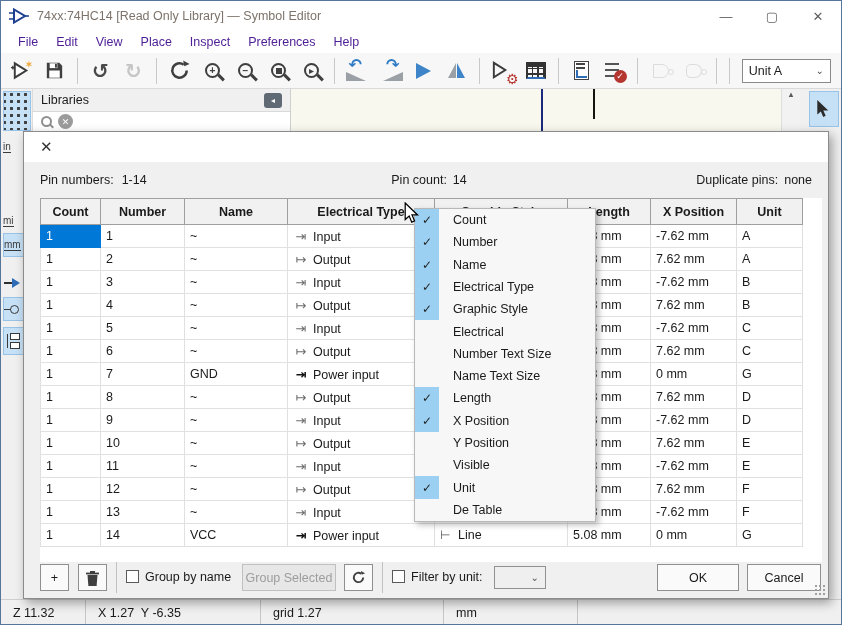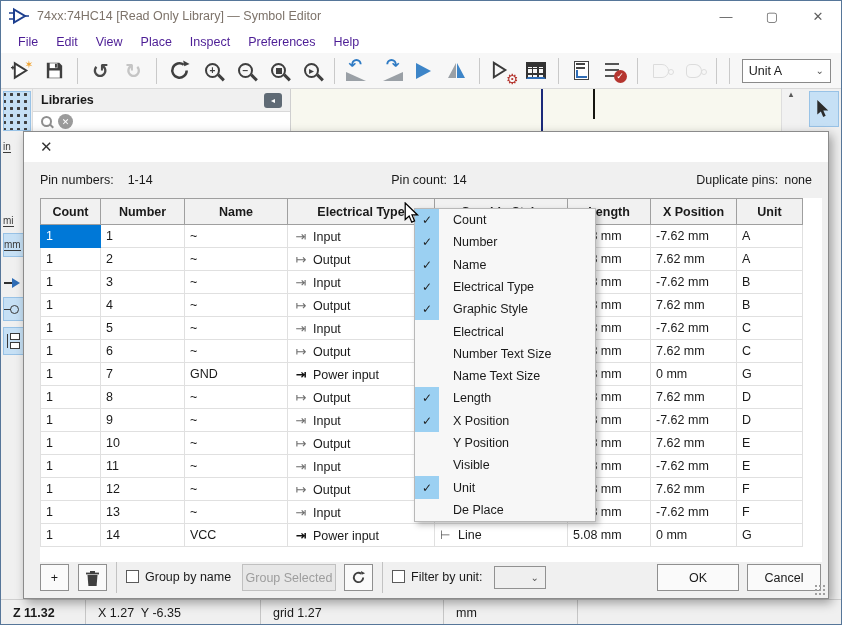--- a/index.html
+++ b/index.html
@@ -67,40 +67,40 @@
   .mini{position:absolute;left:2px;width:22px;height:24px;font-size:10px;color:#3a3a3a;overflow:hidden;display:flex;align-items:center;}
   .mini.hl{background:#c6e0f5;border:1px solid #98c2e6;}
   .mini .u{border-bottom:1.4px solid #3a3a3a;}
   .circ{width:9px;height:9px;border:1.6px solid #3a3a3a;border-radius:50%;margin-left:6px;}
   .circ::before{content:"";display:block;width:8px;height:1.6px;background:#3a3a3a;margin:3px 0 0 -8px;}
   .treeico{width:14px;height:14px;margin-left:3px;border-left:1.6px solid #3a3a3a;position:relative;}
   .treeico::before,.treeico::after{content:"";position:absolute;left:2px;width:8px;height:5px;border:1.4px solid #3a3a3a;background:#fff;}
   .treeico::before{top:-1px;} .treeico::after{bottom:-1px;}
   .lib-panel{position:absolute;left:32px;top:0;width:258px;height:42px;background:#f0f0f0;border-right:1px solid #cfcfcf;}
   .lib-head{height:22px;display:flex;align-items:center;padding:0 8px;}
-  .lib-title{flex:1;font-weight:bold;}
+  .lib-title{flex:1;}
   .collapse-btn{width:18px;height:15px;background:#5f6a75;border-radius:3px;color:#fff;font-size:8px;display:flex;align-items:center;justify-content:center;}
   .filter-row{height:20px;background:#fff;border-top:1px solid #d9d9d9;display:flex;align-items:center;padding:0 8px;gap:6px;}
   .filter-input{flex:1;border:none;outline:none;font-family:inherit;font-size:12px;color:#333;background:transparent;}
   .filter-input::placeholder{color:#8a8a8a;}
   .clear-btn{width:15px;height:15px;border-radius:50%;background:#9b9b9b;color:#fff;font-size:9px;display:flex;align-items:center;justify-content:center;}
   .canvas{position:absolute;left:290px;top:0;width:490px;height:42px;background:#f8f8ef;}
   .cline{position:absolute;top:0;width:2px;}
   .cline.blue{left:250px;height:42px;background:#1b2a7a;}
   .cline.black{left:302px;height:30px;background:#15150f;}
   .canvas-scrollbar{position:absolute;left:780px;top:0;width:19px;height:42px;background:#f2f2f2;border-left:1px solid #dedede;color:#5a5a5a;font-size:9px;text-align:center;}
   .right-toolbar{position:absolute;left:800px;top:0;width:42px;height:42px;background:#f0f0f0;}
   .cursor-tool{position:absolute;left:8px;top:2px;width:30px;height:36px;background:#c6e0f5;border:1px solid #98c2e6;display:flex;align-items:center;justify-content:center;}
   
   .dialog{position:absolute;left:22px;top:130px;width:806px;height:468px;background:#f0f0f0;border:1px solid #8b8b8b;box-shadow:3px 4px 10px rgba(0,0,0,.35);z-index:10;}
   .dlg-titlebar{position:absolute;left:0;top:0;width:100%;height:30px;background:#fff;display:flex;align-items:center;padding:0 16px;}
   .dlg-title{flex:1;font-size:12.5px;}
   .dlg-close{font-size:15px;color:#333;}
   .dlg-summary{position:absolute;left:0;top:37px;width:100%;height:22px;display:flex;align-items:center;padding:0 16px;}
-  .sum-left{display:flex;gap:14px;}
+  .sum-left{display:flex;gap:8px;}
   .sum-center{position:absolute;left:50%;transform:translateX(-46%);display:flex;gap:6px;}
   .sum-right{position:absolute;right:16px;display:flex;gap:6px;}
   .grid-widget{position:absolute;left:16px;top:66px;width:782px;height:364px;background:#fff;overflow:hidden;}
   table.pins{border-collapse:collapse;table-layout:fixed;font-size:12.5px;white-space:nowrap;}
   table.pins th{height:26px;background:#f1f1f1;border:1px solid #9f9f9f;font-weight:bold;padding:0 4px;overflow:hidden;}
   table.pins td{height:23px;border:1px solid #e0e0e0;background:#fff;padding:0 5px;overflow:hidden;}
   table.pins td.sel{background:#0078d7;color:#fff;border:1px solid #0078d7;}
   .eticon{display:inline-block;width:16px;margin-right:4px;text-align:center;color:#6e6e6e;font-size:13px;}
   .eticon.power{color:#111;font-weight:bold;}
   .gsicon{display:inline-block;width:14px;margin-right:4px;color:#555;font-size:12px;}
@@ -117,21 +117,21 @@
   
   .colmenu{position:absolute;left:413px;top:207px;width:182px;height:314px;background:#f7f7f7;border:1px solid #b8b8b8;box-shadow:3px 3px 6px rgba(0,0,0,.25);z-index:20;display:flex;flex-direction:column;}
   .mi{flex:1;display:flex;align-items:center;}
   .mi .gut{width:24px;align-self:stretch;display:flex;align-items:center;justify-content:center;font-size:12px;color:#1f1f1f;}
   .mi .gut.on{background:#9bd0f2;}
   .mi .lbl{padding-left:14px;font-size:12.5px;}
   .float-cursor{position:absolute;left:403px;top:201px;z-index:40;}
   
   .statusbar{position:absolute;left:0;top:598px;width:100%;height:27px;background:#f0f0f0;border-top:1px solid #cfcfcf;display:flex;align-items:center;font-size:12.5px;}
   .sb{height:100%;display:flex;align-items:center;padding-left:12px;border-right:1px solid #c6c6c6;white-space:pre;}
-  .sb1{width:85px;font-weight:bold;} .sb2{width:175px;} .sb3{width:230px;} .sb4{width:183px;} .sb5{width:134px;} .sb6{flex:1;border-right:none;}
+  .sb1{width:85px;} .sb2{width:175px;} .sb3{width:230px;} .sb4{width:183px;} .sb5{width:134px;} .sb6{flex:1;border-right:none;}
 </style>
 </head>
 <body>
 
 <div id="app">
 
   <div class="titlebar">
     <svg class="app-icon" viewBox="0 0 20 20">
       <path d="M5 3.5v13l11-6.5z" fill="#fff" stroke="#1d3f8f" stroke-width="2"></path>
       <path d="M0 7h5M0 13h5M16 10h4" stroke="#1d3f8f" stroke-width="1.6"></path>
@@ -574,21 +574,21 @@
       <div class="mi">
         <span class="gut"></span>
         <span class="lbl">Visible</span>
       </div>
       <div class="mi">
         <span class="gut on">✓</span>
         <span class="lbl">Unit</span>
       </div>
       <div class="mi">
         <span class="gut"></span>
-        <span class="lbl">De Place</span>
+        <span class="lbl">De Table</span>
       </div>
     </div>
 
   <svg class="float-cursor" width="16" height="21" viewBox="0 0 12 17">
     <path d="M.5.8v13.4l3.2-2.8 2.1 4.9 2.3-1-2.1-4.8h4.5z" fill="#fff" stroke="#000" stroke-width="1"></path>
   </svg>
 
   <div class="statusbar">
     <span class="sb sb1">Z 11.32</span>
     <span class="sb sb2">X 1.27  Y -6.35</span>

